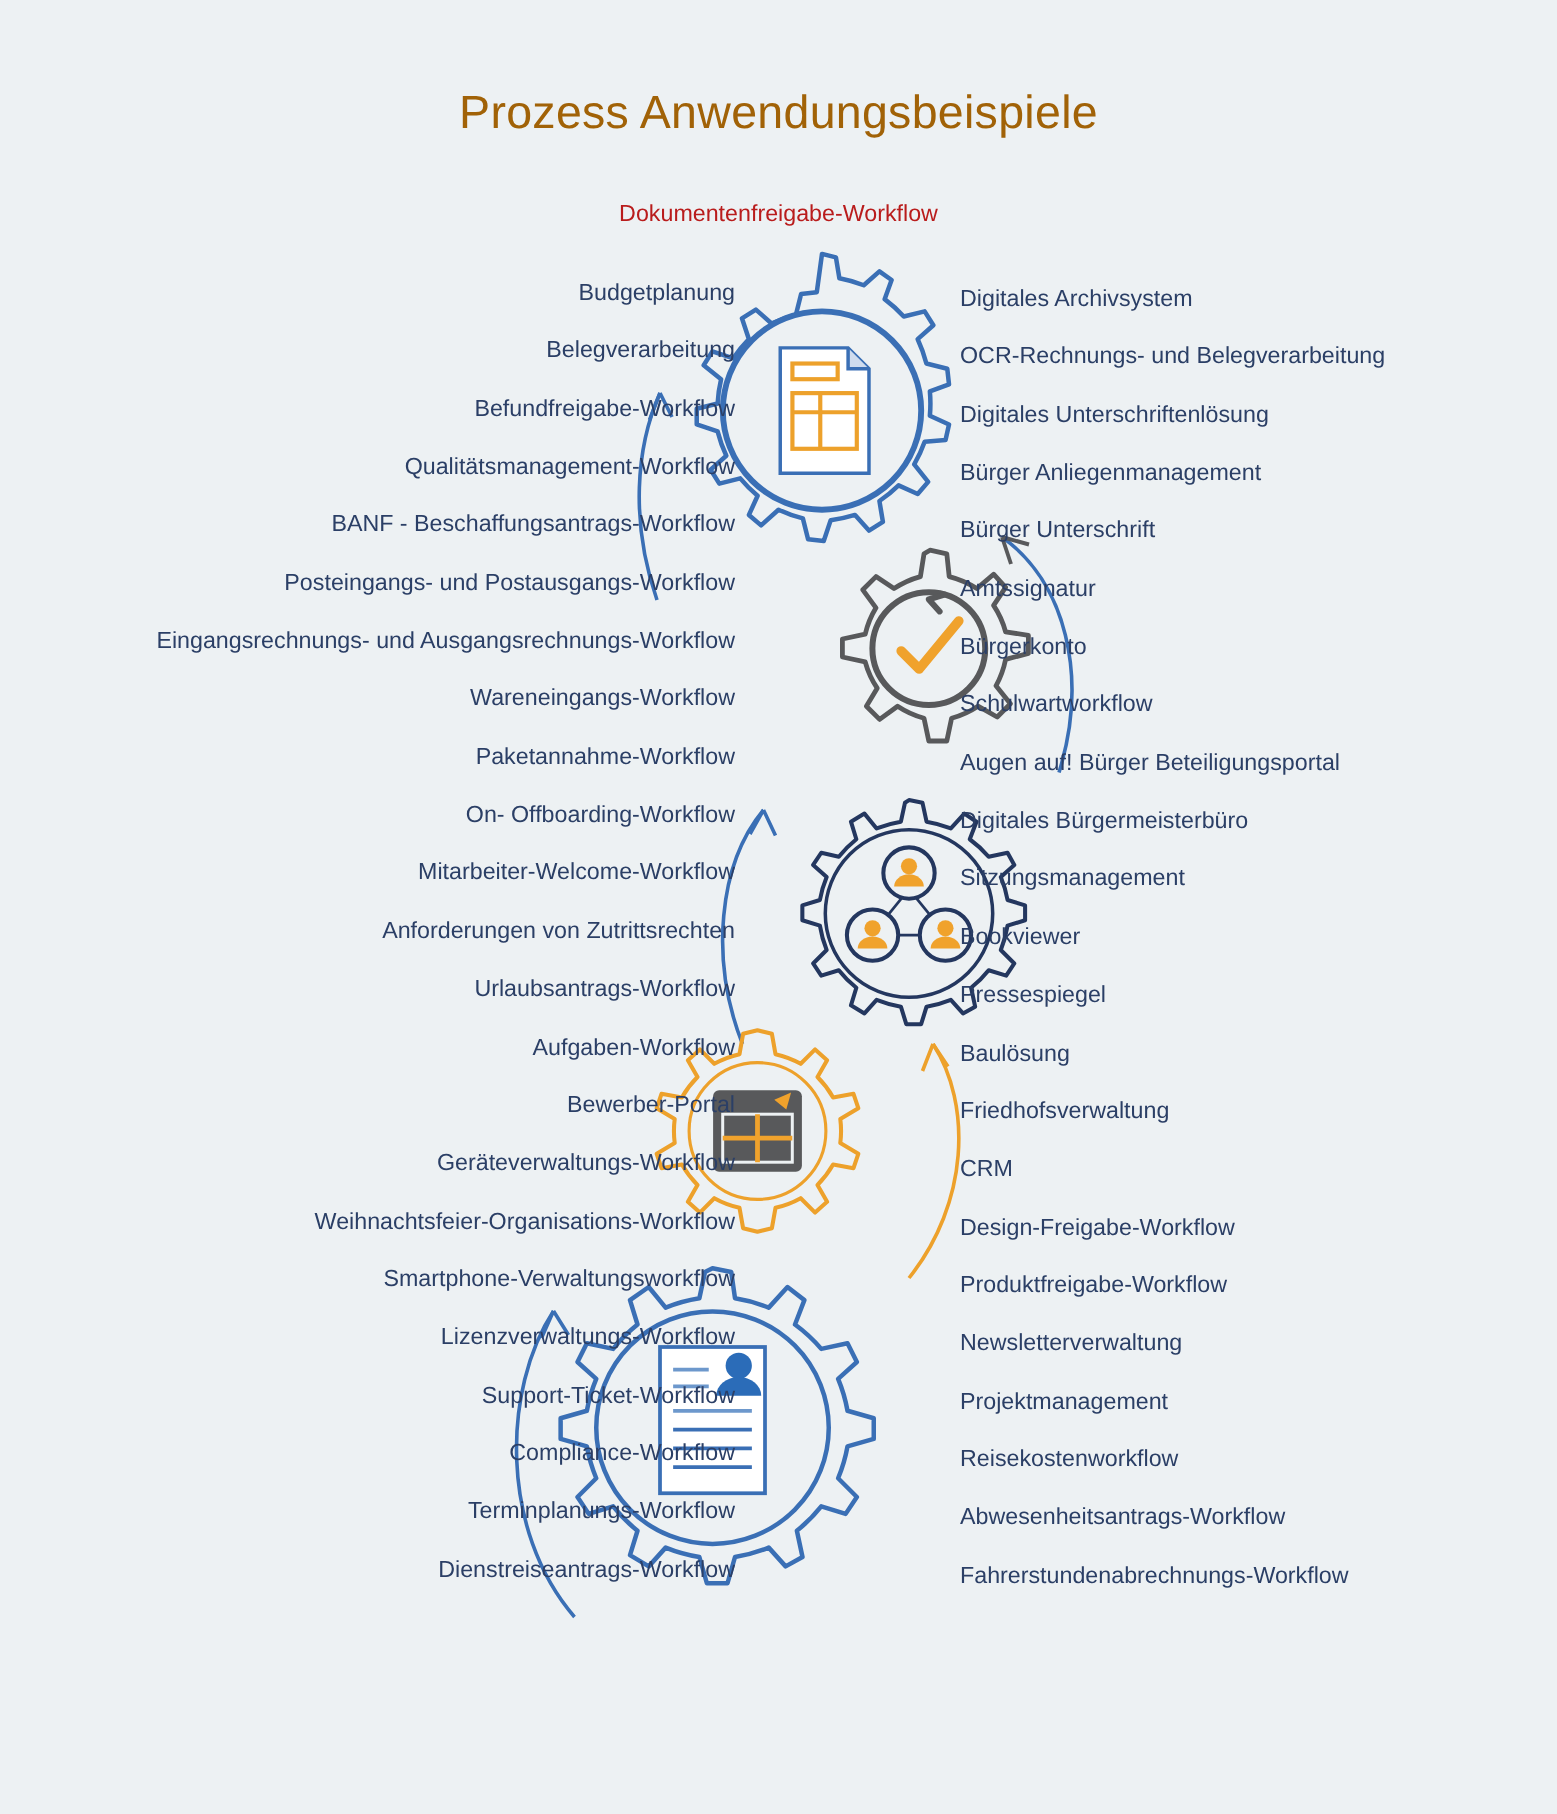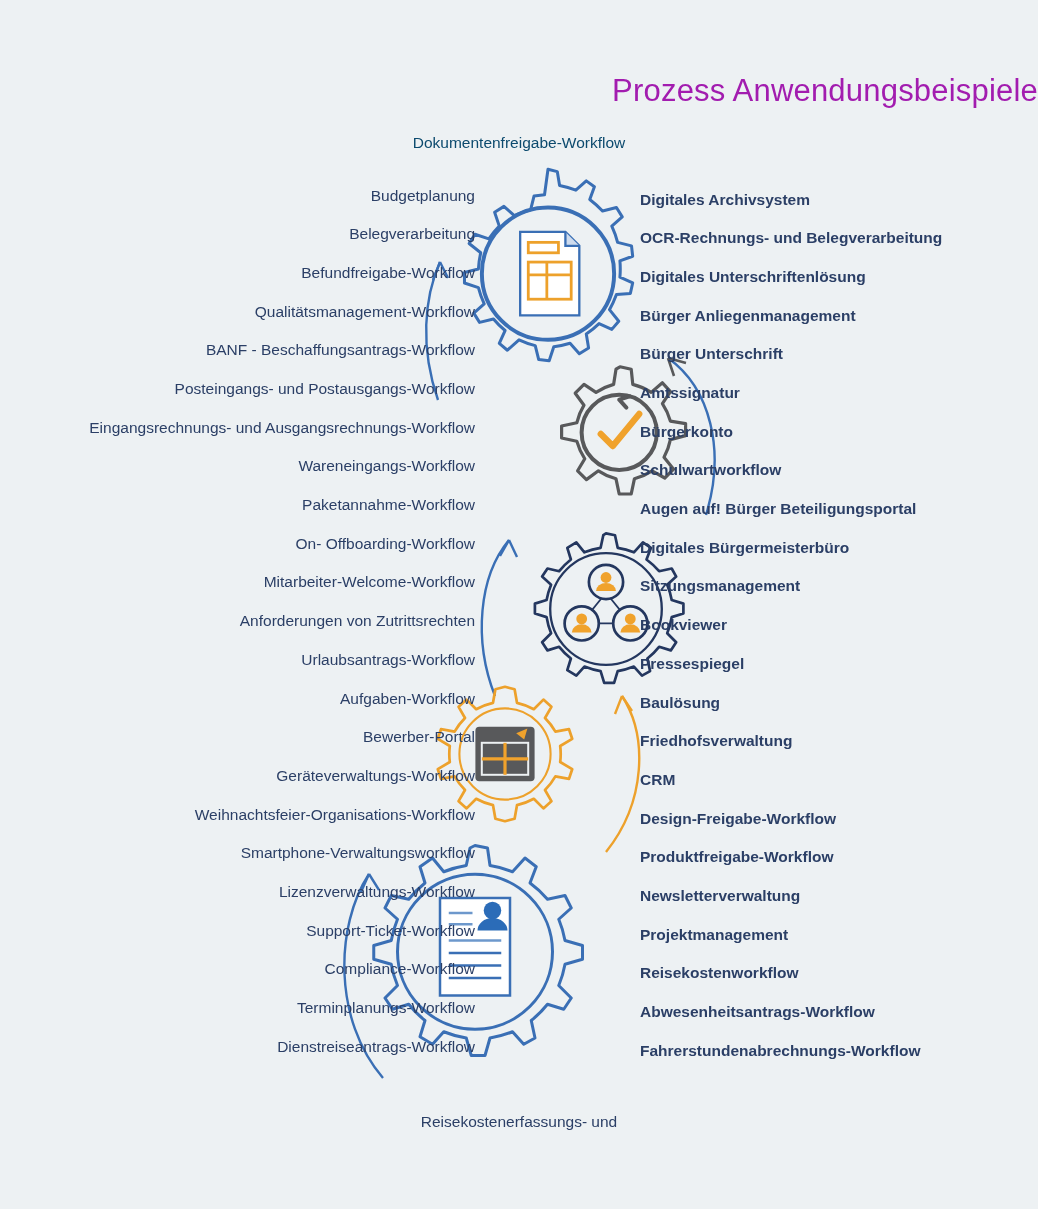--- a/index.html
+++ b/index.html
@@ -10,65 +10,65 @@
   body {
     width: 1038px;
     height: 1209px;
     position: relative;
     overflow: hidden;
     font-family: "Liberation Sans", "DejaVu Sans", sans-serif;
     color: #28406b;
   }
   #page-title {
     position: absolute;
-    top: 52px;
+    top: 36px;
     left: 0;
     width: 1038px;
-    text-align: right;
+    text-align: center;
     font-size: 31px;
     font-weight: 400;
-    color: #a21caf;
+    color: #a16207;
     letter-spacing: 0.2px;
   }
 
   
   .gear-stack {
     position: absolute;
     left: 0; top: 0;
     width: 1038px; height: 1209px;
     pointer-events: none;
   }
   .gear-wrap { position: absolute; }
 
   
   .col {
     position: absolute;
     font-size: 15.5px;
     line-height: 1;
     color: #2b3f66;
   }
-  .col-left  { right: 563px; text-align: right; top: 176px; }
-  .col-right { left: 640px;  text-align: left;  top: 180px; font-weight: bold; }
+  .col-left  { right: 548px; text-align: right; top: 176px; }
+  .col-right { left: 640px;  text-align: left;  top: 180px; }
   .col .row {
     height: 38.7px;
     display: flex;
     align-items: center;
     white-space: nowrap;
   }
   .col-left .row  { justify-content: flex-end; }
   .col-right .row { justify-content: flex-start; }
 
   .top-label {
     position: absolute;
     top: 134px;
     left: 0;
     width: 1038px;
     text-align: center;
     font-size: 15.5px;
-    color: #0c4a6e;
+    color: #b91c1c;
   }
   .bottom-label {
     position: absolute;
     top: 1112px;
     left: 0;
     width: 1038px;
     text-align: center;
     font-size: 15.5px;
     line-height: 1.35;
     color: #2b3f66;
@@ -298,14 +298,13 @@
   <div class="row">Design-Freigabe-Workflow</div>
   <div class="row">Produktfreigabe-Workflow</div>
   <div class="row">Newsletterverwaltung</div>
   <div class="row">Projektmanagement</div>
   <div class="row">Reisekostenworkflow</div>
   <div class="row">Abwesenheitsantrags-Workflow</div>
   <div class="row">Fahrerstundenabrechnungs-Workflow</div>
 </div>
 
 <div class="bottom-label">
-  <span>Reisekostenerfassungs- und</span>
 </div>
 
 </body></html>

